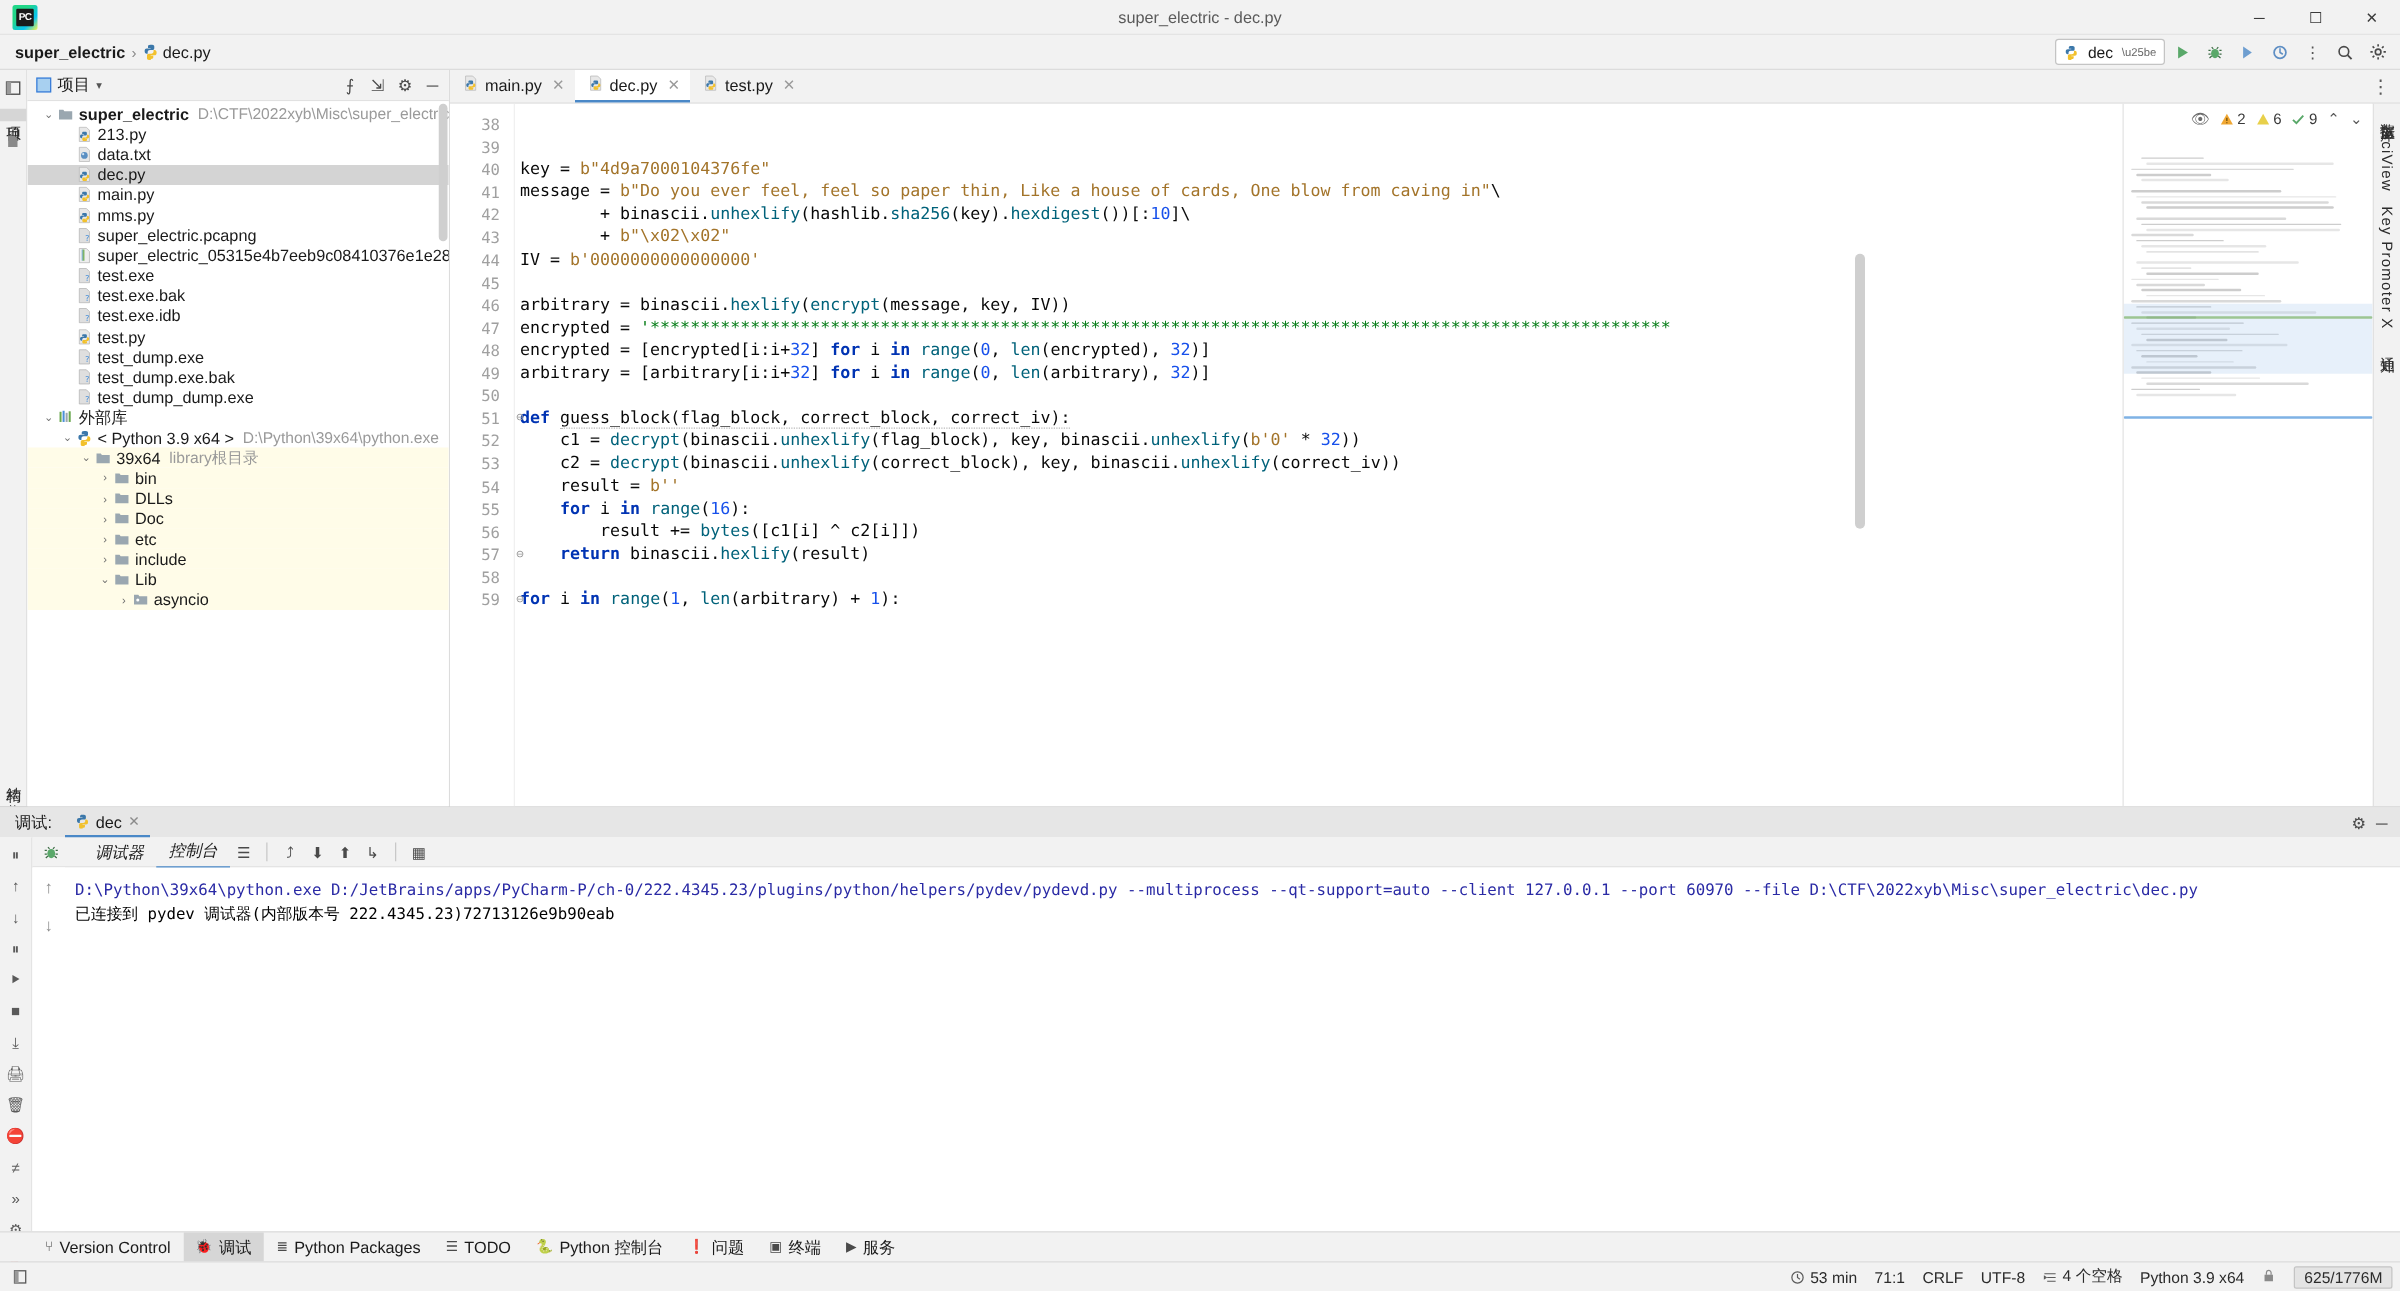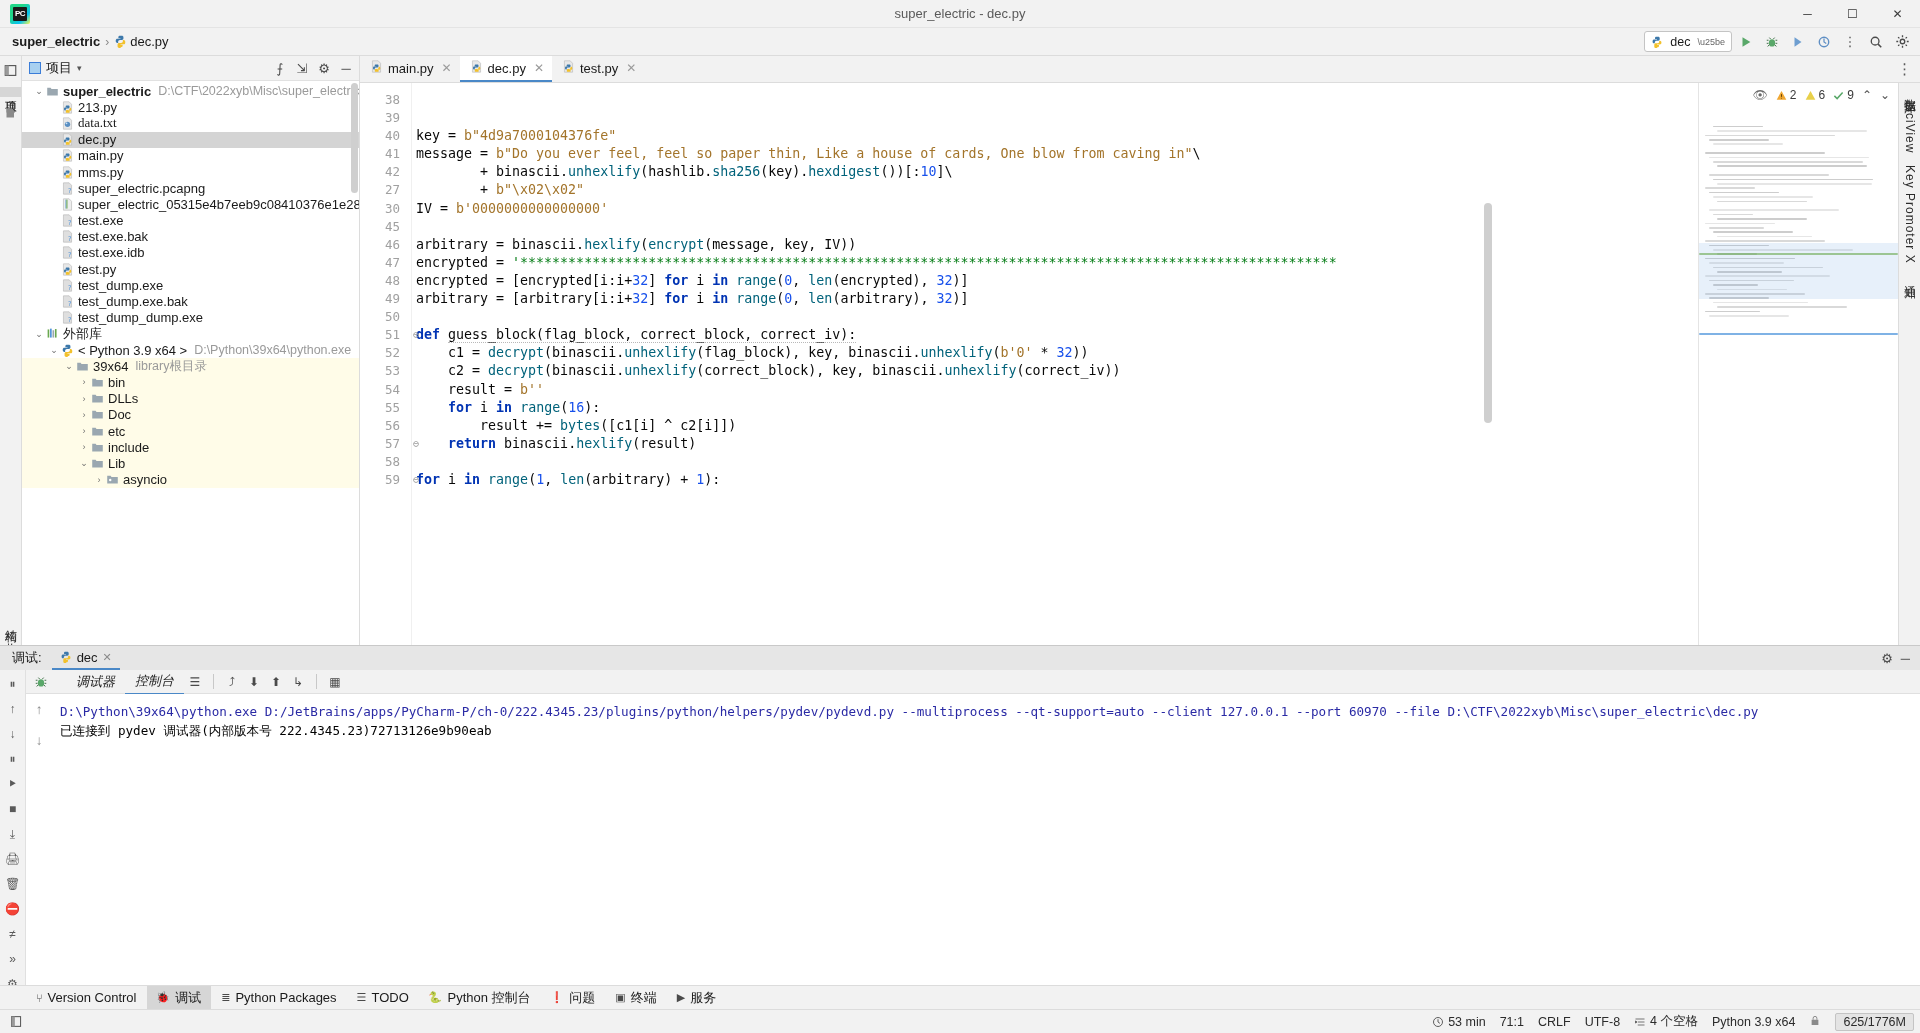--- a/index.html
+++ b/index.html
@@ -289,21 +289,21 @@
             <span class="twist"></span>
             <span class="ticon">
               <svg width="13" height="13" viewBox="0 0 16 16">
                 <path d="M3 1h7l3 3v11H3z" fill="#e8e8e8" stroke="#b5b5b5" stroke-width=".7"></path>
                 <path d="M7.5 5.5c-1.4 0-1.7.5-1.7 1.2v1h1.9v.35H5.2c-.86 0-1.5.5-1.5 1.85 0 1.2.56 1.85 1.42 1.85h.72V10.6c0-.86.7-1.5 1.56-1.5h1.78c.72 0 1.28-.57 1.28-1.28V6.7c0-.68-.64-1.2-1.42-1.2H7.5z" fill="#3c78aa"></path>
                 <path d="M8.9 14.6c1.4 0 1.7-.5 1.7-1.2v-1H8.7v-.35h2.5c.86 0 1.5-.5 1.5-1.85 0-1.2-.56-1.85-1.42-1.85h-.72v1.15c0 .86-.7 1.5-1.56 1.5H7.22c-.72 0-1.28.57-1.28 1.28v1.12c0 .68.64 1.2 1.42 1.2H8.9z" fill="#f2c12c"></path>
               </svg>
             </span>
             <span class="tname">213.py</span>
           </div>
-          <div class="trow" style="padding-left: 26px; font-family: Liberation Serif, serif;">
+          <div class="trow" style="padding-left: 26px;">
             <span class="twist"></span>
             <span class="ticon">
               <svg width="13" height="13" viewBox="0 0 16 16">
                 <path d="M3 1h7l3 3v11H3z" fill="#e8e8e8" stroke="#b5b5b5" stroke-width=".7"></path>
                 <circle cx="8" cy="9" r="3.3" fill="#5a8fc2"></circle>
                 <circle cx="6.8" cy="7.8" r="1.1" fill="#cfe3f5"></circle>
               </svg>
             </span>
             <span class="tname">data.txt</span>
           </div>
@@ -565,22 +565,22 @@
       </div>
 
       <div class="editorwrap">
         <div class="editor">
           <div class="gutter" id="gutter">
               <div class="gline">38</div>
               <div class="gline">39</div>
               <div class="gline">40</div>
               <div class="gline">41</div>
               <div class="gline">42</div>
-              <div class="gline">27</div>
-              <div class="gline">30</div>
+              <div class="gline">43</div>
+              <div class="gline">44</div>
               <div class="gline">45</div>
               <div class="gline">46</div>
               <div class="gline">47</div>
               <div class="gline">48</div>
               <div class="gline">49</div>
               <div class="gline">50</div>
               <div class="gline">51<span class="fold">⊖</span></div>
               <div class="gline">52</div>
               <div class="gline">53</div>
               <div class="gline">54</div>

